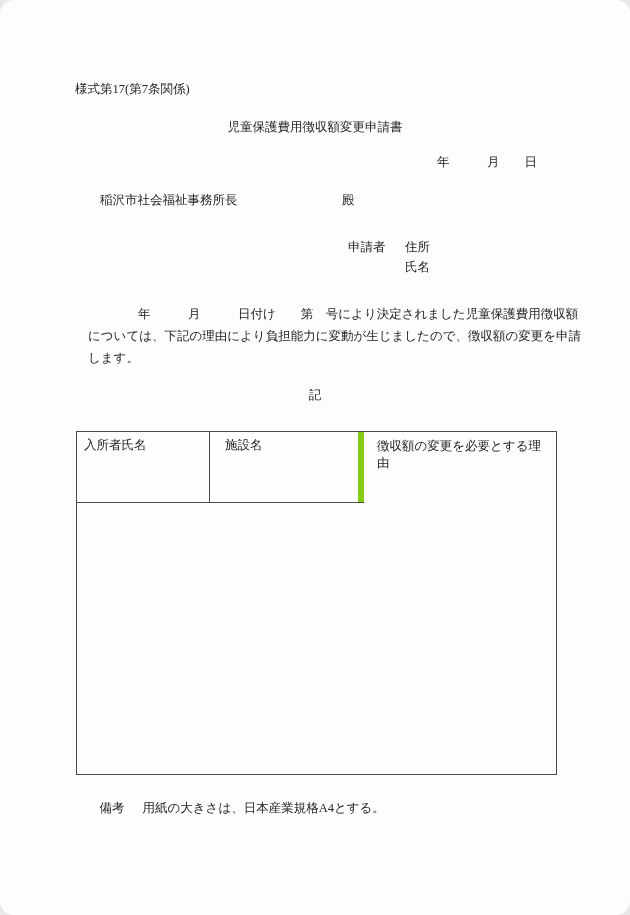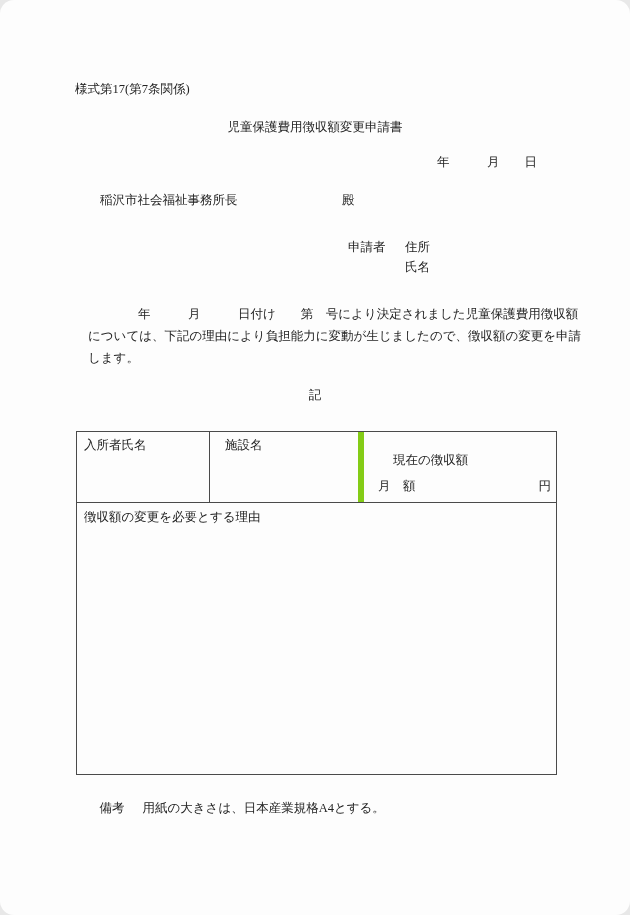--- a/index.html
+++ b/index.html
@@ -41,21 +41,22 @@
 
   .fee-table {
     position: absolute;
     left: 76px;
     top: 431px;
     width: 481px;
     height: 344px;
     box-sizing: border-box;
     border: 1px solid #4a4a4a;
     display: flex;
-    flex-direction: column;
+    flex-direction: row;
+    gap: 6px;
   }
   .header-row {
     display: flex;
     height: 71px;
     box-sizing: border-box;
     border-bottom: 1px solid #4a4a4a;
   }
   .cell {
     box-sizing: border-box;
     padding-top: 5px;
@@ -119,25 +120,20 @@
     <div class="body-line">については、下記の理由により負担能力に変動が生じましたので、徴収額の変更を申請</div>
     <div class="body-line">します。</div>
   </div>
 
   <div class="txt record-mark">記</div>
 
   <div class="fee-table">
     <div class="header-row">
       <div class="cell cell-resident">入所者氏名</div>
       <div class="cell cell-facility">施設名</div>
-      <div class="cell cell-amount">
-        <span>現在の徴収額</span>
-        <span class="monthly-label">月　額</span>
-        <span class="yen-label">円</span>
-      </div>
     </div>
     <div class="reason-row">
       <span>徴収額の変更を必要とする理由</span>
     </div>
   </div>
 
   <div class="txt note">
     <span>備考</span><span class="note-text">用紙の大きさは、日本産業規格A4とする。</span>
   </div>
 

